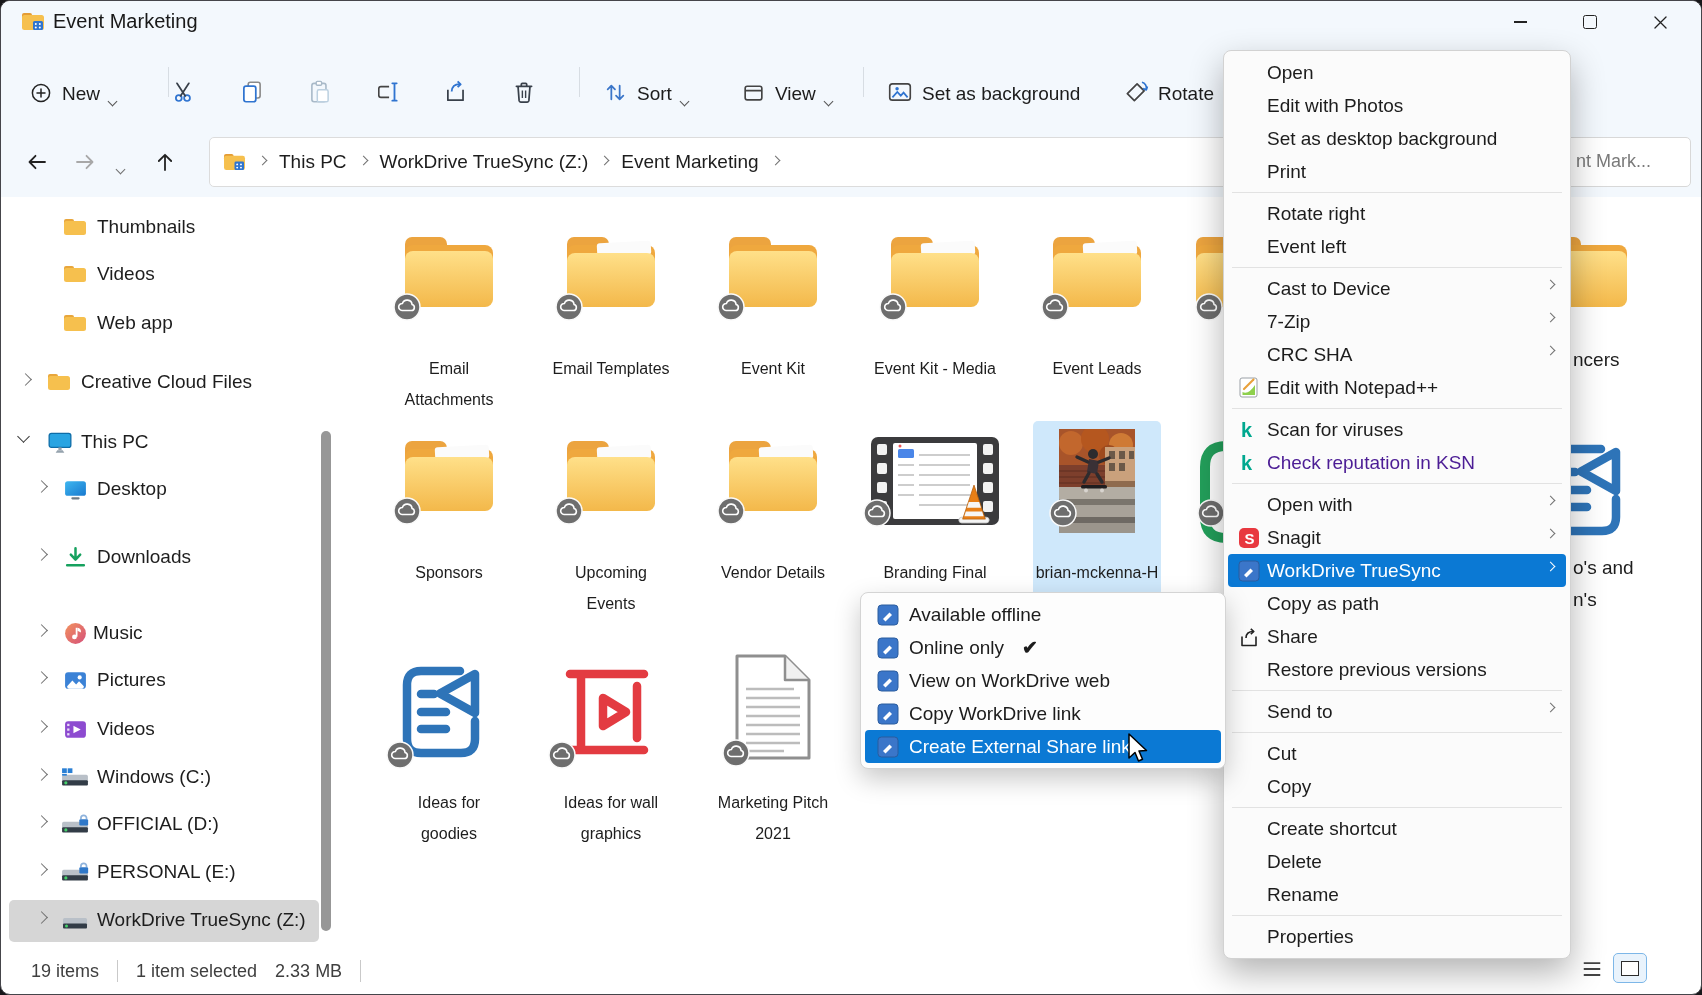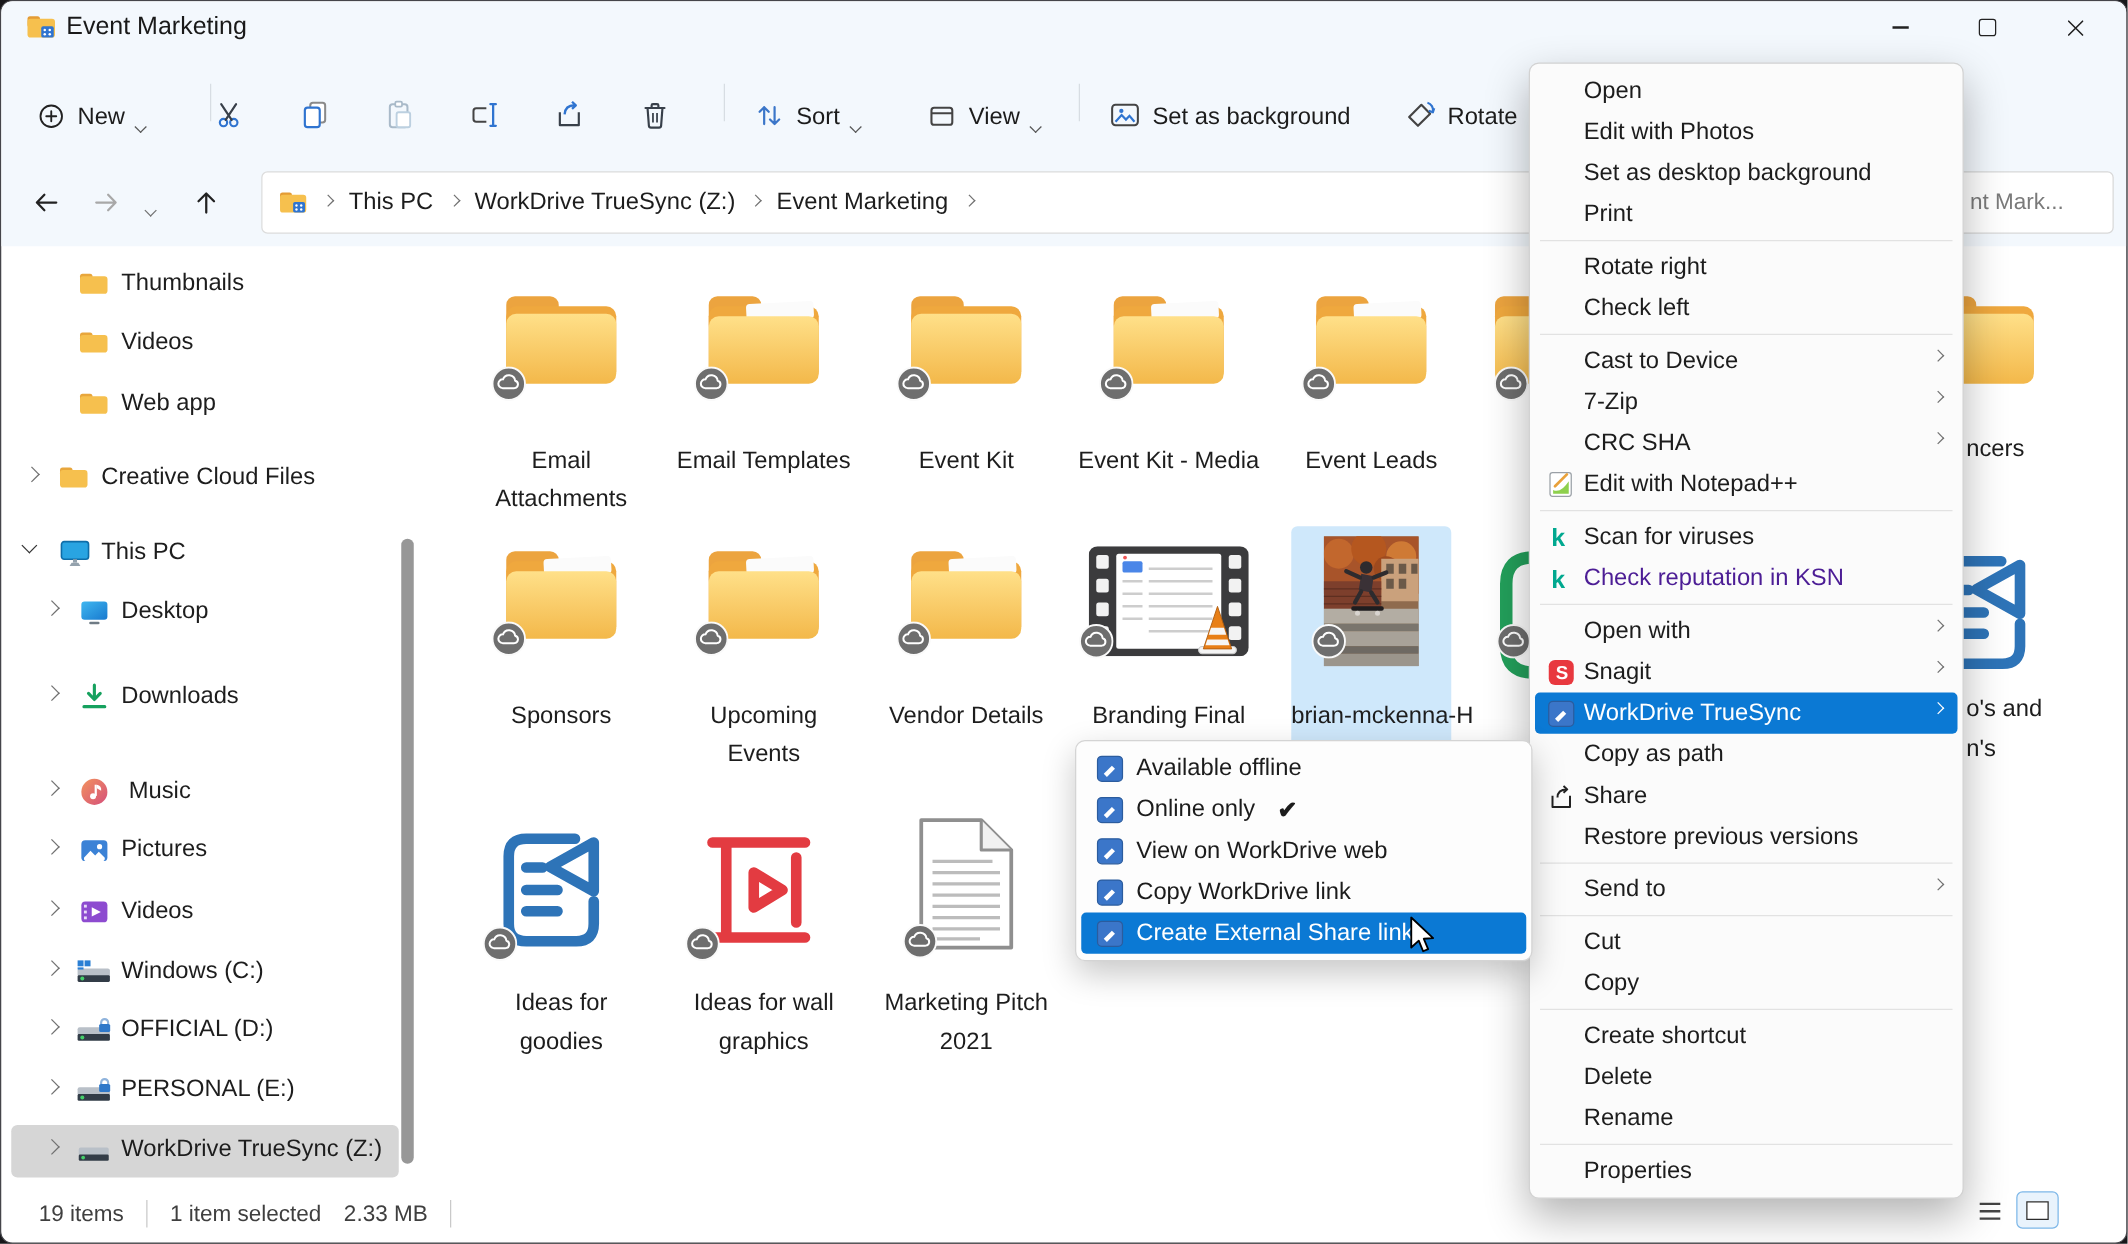--- a/index.html
+++ b/index.html
@@ -34,21 +34,21 @@
              border:1px solid #d8d8d8;border-radius:5px;box-sizing:border-box}
   .searchtxt{position:absolute;left:34px;top:13px;font-size:18px;color:#7a7a7a;white-space:nowrap}
   
   .sb-row{position:absolute;left:0;width:320px;height:44px;font-size:19px}
   .sb-row .lbl{position:absolute;top:10px;white-space:nowrap}
   .sb-sel{position:absolute;left:8px;top:899px;width:310px;height:42px;background:#d6d6d6;border-radius:5px}
   .sb-scroll{position:absolute;left:320px;top:430px;width:10px;height:500px;background:#979797;border-radius:5px}
   
   .fi{position:absolute;width:160px}
   .fic{display:block;margin:0 auto}
-  .flabel{position:absolute;left:0;right:0;text-align:center;font-size:19px;line-height:31px;color:#1d1d1d;white-space:nowrap}
+  .flabel{position:absolute;left:0;right:0;text-align:center;font-size:16px;line-height:31px;color:#1d1d1d;white-space:nowrap}
   .bdg{position:absolute;width:28px;height:28px}
   .photo-item{position:absolute;left:1032px;top:420px;width:128px;height:176px;background:#cfe8fb;border-radius:5px}
   .fragtxt{position:absolute;font-size:19px;color:#1d1d1d;white-space:nowrap}
   
   .menu{position:absolute;left:1222px;top:49px;width:348px;background:#fbfbfb;
         border:1px solid #d2d2d2;border-radius:8px;box-shadow:0 14px 34px rgba(0,0,0,.30);
         padding:5px 4px;box-sizing:border-box;z-index:40;font-size:19px}
   .mi{position:relative;height:33px;display:flex;align-items:center;padding-left:39px;color:#1c1c1c;border-radius:4px}
   .mi .ic{position:absolute;left:9px;top:5px;width:23px;height:23px;display:flex;align-items:center;justify-content:center}
   .mi .sub{position:absolute;right:12px;top:13px}
@@ -493,21 +493,21 @@
     <svg class="abs" style="left:62px;top:9px" width="25" height="25">
         <use href="#i-down"></use>
       </svg>
     <span class="lbl" style="left:96px">Downloads</span>
   </div>
   <div class="sb-row" style="top:611px">
     <span class="chv r gray abs" style="left:36px;top:18px"></span>
     <svg class="abs" style="left:62px;top:9px" width="25" height="25">
         <use href="#i-music"></use>
       </svg>
-    <span class="lbl" style="left:102px">Music</span>
+    <span class="lbl" style="left:92px">Music</span>
   </div>
   <div class="sb-row" style="top:658px">
     <span class="chv r gray abs" style="left:36px;top:18px"></span>
     <svg class="abs" style="left:62px;top:9px" width="25" height="25">
         <use href="#i-pics"></use>
       </svg>
     <span class="lbl" style="left:96px">Pictures</span>
   </div>
   <div class="sb-row" style="top:707px">
     <span class="chv r gray abs" style="left:36px;top:18px"></span>
@@ -752,21 +752,21 @@
         <span>Set as desktop background</span>
       </div>
     <div class="mi">
         <span>Print</span>
       </div>
     <div class="sep"></div>
     <div class="mi">
         <span>Rotate right</span>
       </div>
     <div class="mi">
-        <span>Check left</span>
+        <span>Event left</span>
       </div>
     <div class="sep"></div>
     <div class="mi">
         <span>Cast to Device</span>
         <span class="chv sm r gray sub"></span>
       </div>
     <div class="mi">
         <span>7-Zip</span>
         <span class="chv sm r gray sub"></span>
       </div>

